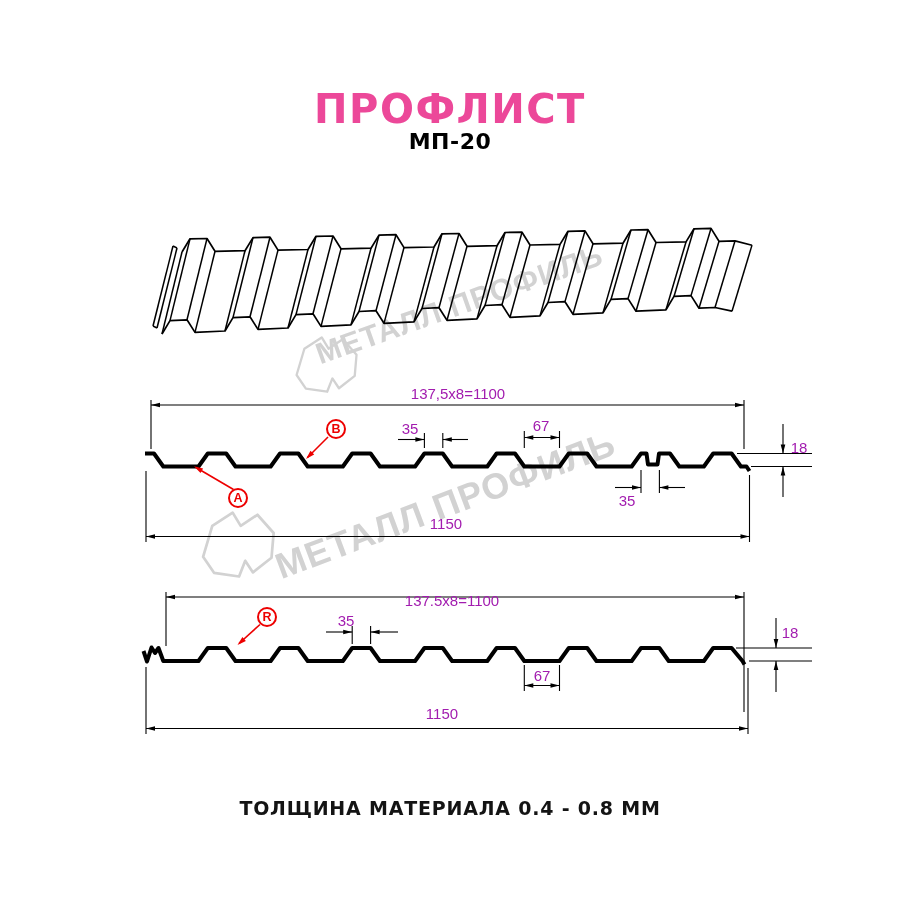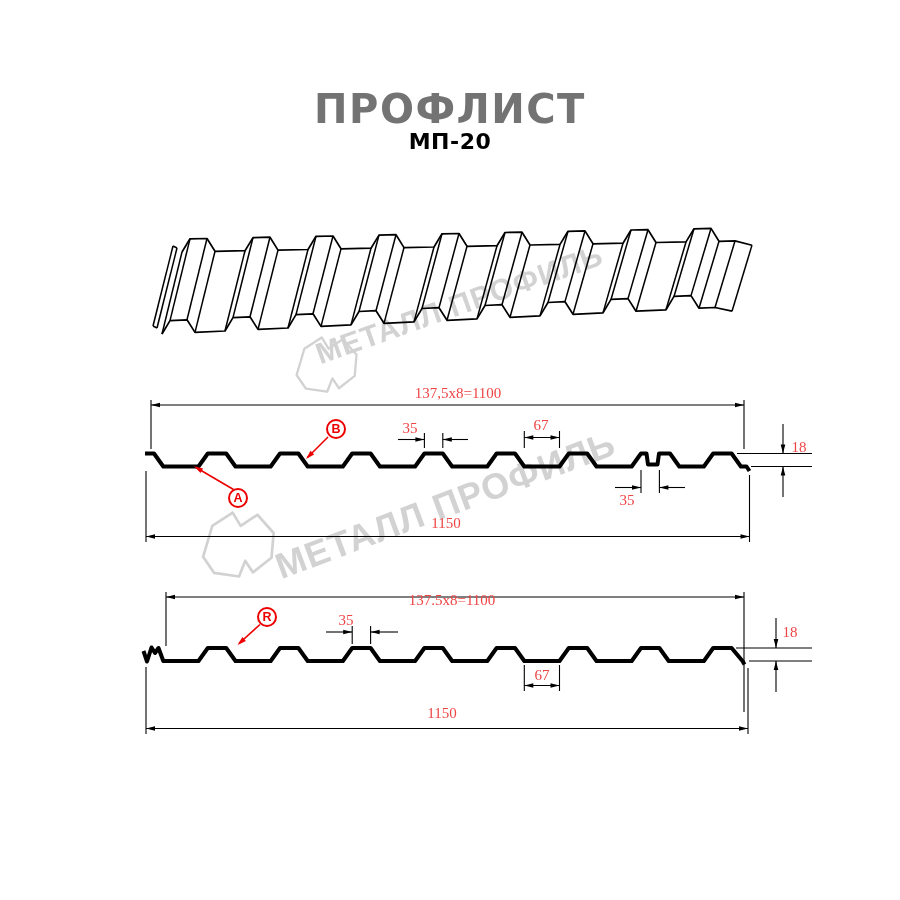--- a/index.html
+++ b/index.html
@@ -1,33 +1,33 @@
 <!DOCTYPE html>
 <html><head>
 <meta charset="utf-8">
 <style>
   html,body{margin:0;padding:0;background:#fff;}
   .stage{position:relative;width:900px;height:900px;background:#fff;overflow:hidden;
          font-family:"Liberation Sans",sans-serif;}
   .title{position:absolute;left:450px;top:109px;transform:translate(-50%,-50%);
          font-family:"DejaVu Sans",sans-serif;font-weight:700;font-size:40px;
-         letter-spacing:1.5px;color:#737373;white-space:nowrap;z-index:2;}
+         letter-spacing:1.5px;color:#ec4899;white-space:nowrap;z-index:2;}
   .subtitle{position:absolute;left:450px;top:141px;transform:translate(-50%,-50%);
          font-family:"DejaVu Sans",sans-serif;font-weight:700;font-size:22px;
          letter-spacing:.5px;color:#000;white-space:nowrap;z-index:2;}
   .footer{position:absolute;left:450px;top:808px;transform:translate(-50%,-50%);
          font-family:"DejaVu Sans",sans-serif;font-weight:700;font-size:19px;
          letter-spacing:.8px;color:#141414;white-space:nowrap;z-index:2;}
   .wm{position:absolute;color:#d2d2d2;font-weight:700;white-space:nowrap;z-index:0;
       font-family:"Liberation Sans",sans-serif;transform-origin:0 50%;letter-spacing:1px;}
   .wm1{left:317px;top:338px;font-size:30px;transform:rotate(-19.5deg);}
   .wm2{left:277px;top:547px;font-size:36px;transform:rotate(-20.5deg);}
   svg.scene{position:absolute;left:0;top:0;z-index:1;}
-  .dim{position:absolute;transform:translate(-50%,-50%);font-size:15px;color:#ef4444;
-       white-space:nowrap;z-index:2;font-family:Liberation Serif, serif;}
+  .dim{position:absolute;transform:translate(-50%,-50%);font-size:15px;color:#a21caf;
+       white-space:nowrap;z-index:2;}
   .badge{position:absolute;width:16px;height:16px;border:2.4px solid #ed0000;border-radius:50%;
        color:#ed0000;font-weight:700;font-size:12.5px;line-height:16px;text-align:center;
        transform:translate(-50%,-50%);z-index:3;background:transparent;}
 </style>
 </head>
 <body>
 
 <div class="stage">
 
   <div class="wm wm1">МЕТАЛЛ ПРОФИЛЬ</div>
@@ -177,13 +177,14 @@
   <span class="dim" style="left:452px;top:600px">137.5x8=1100</span>
   <span class="dim" style="left:346px;top:620px">35</span>
   <span class="dim" style="left:542px;top:675px">67</span>
   <span class="dim" style="left:790px;top:632px">18</span>
   <span class="dim" style="left:442px;top:713px">1150</span>
 
   <div class="badge" style="left:336px;top:429px"><span>B</span></div>
   <div class="badge" style="left:238px;top:498px"><span>A</span></div>
   <div class="badge" style="left:267px;top:617px"><span>R</span></div>
 
+  <div class="footer">ТОЛЩИНА МАТЕРИАЛА 0.4 - 0.8 ММ</div>
 </div>
 
 </body></html>

